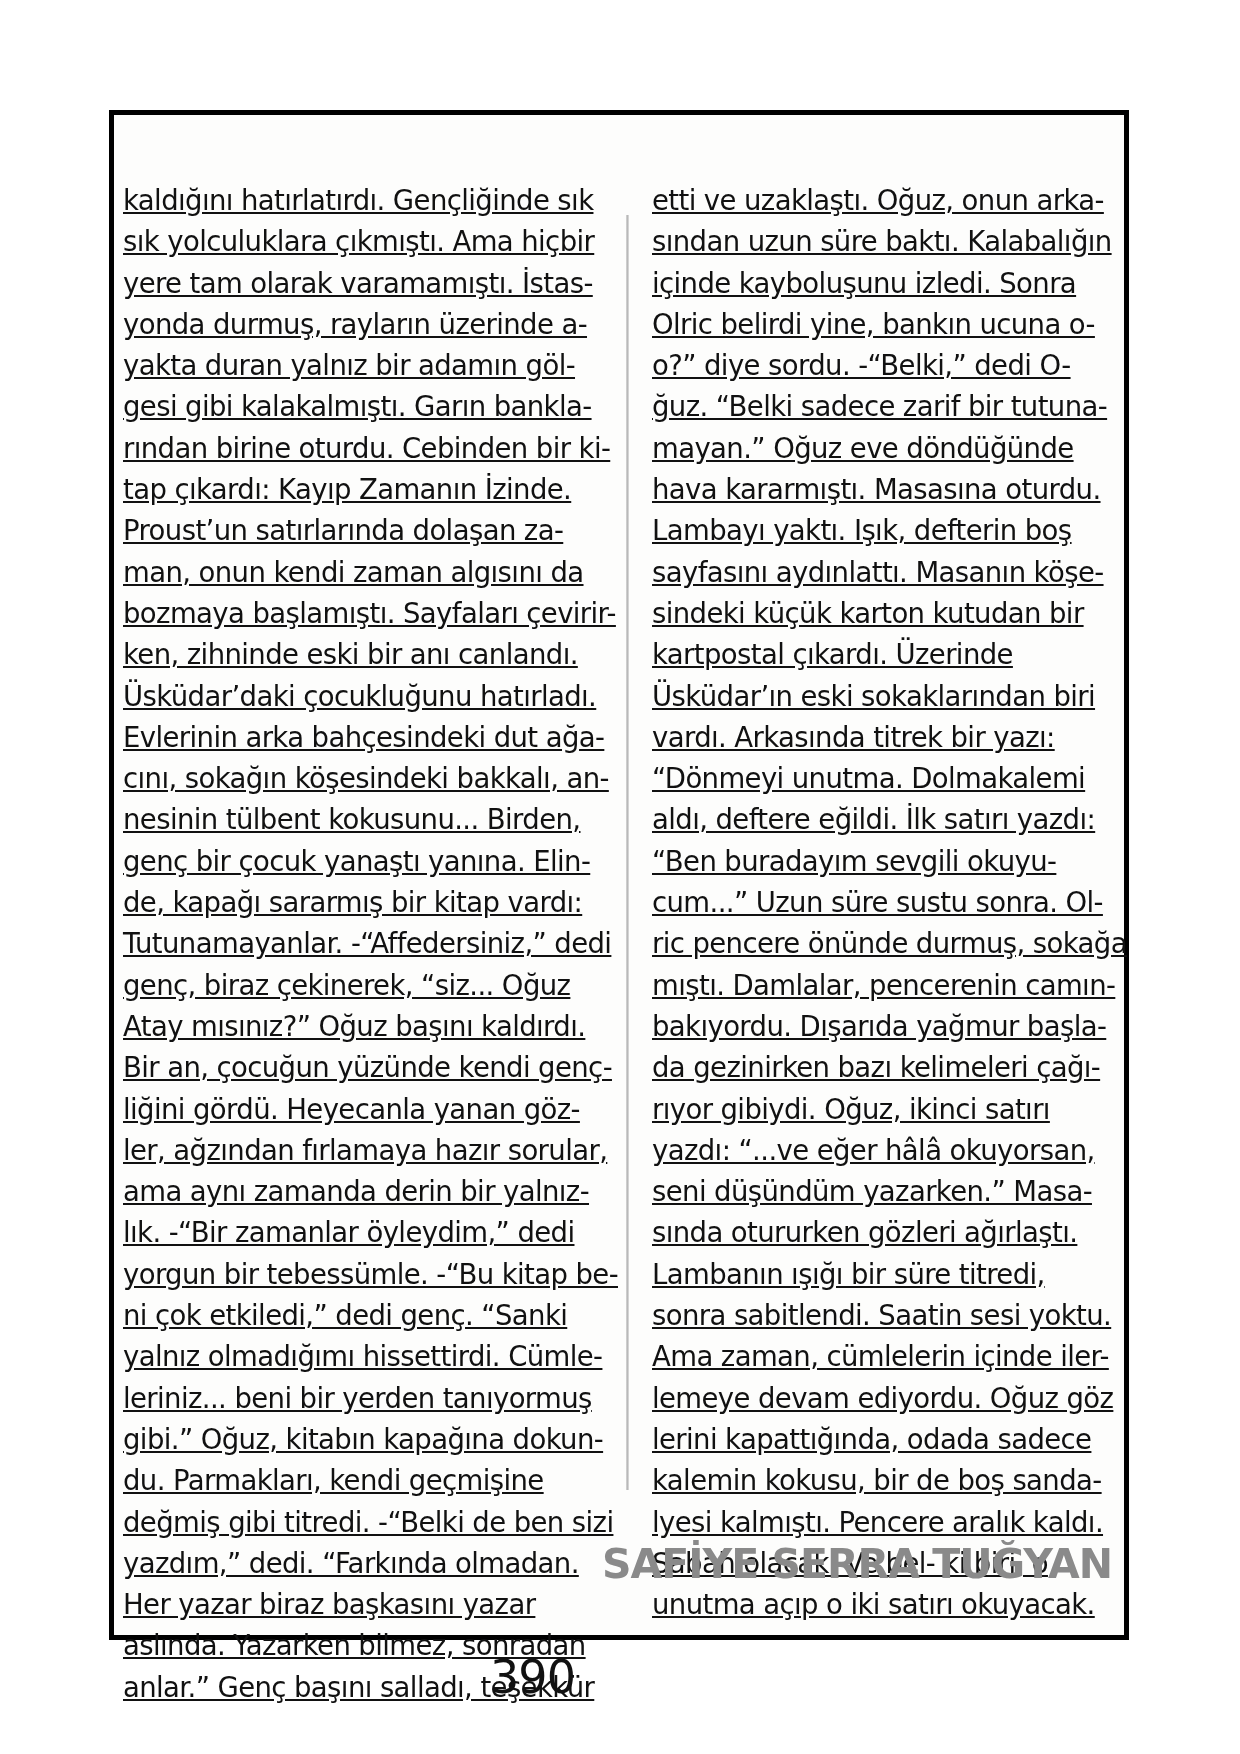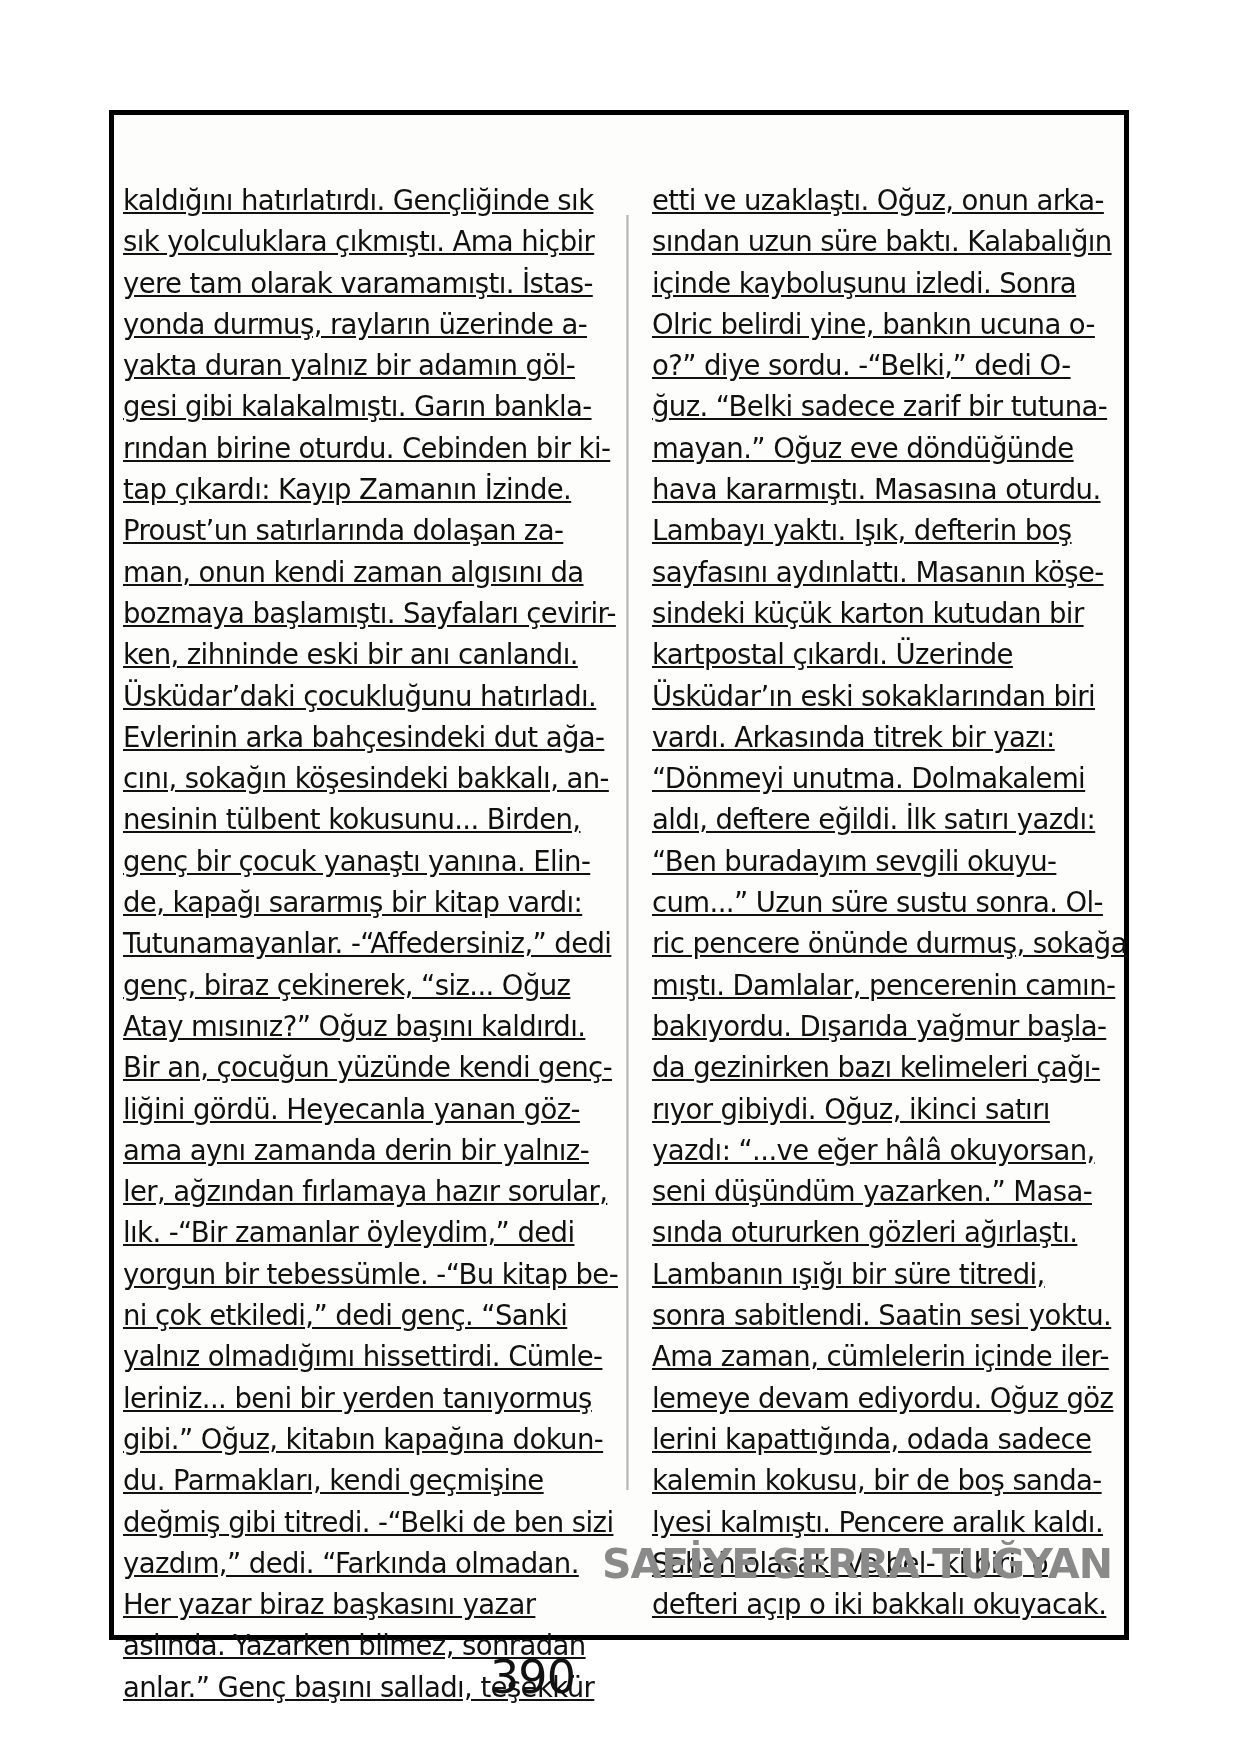--- a/index.html
+++ b/index.html
@@ -78,22 +78,22 @@
   <span class="line">Evlerinin arka bahçesindeki dut ağa-</span>
   <span class="line">cını, sokağın köşesindeki bakkalı, an-</span>
   <span class="line">nesinin tülbent kokusunu... Birden,</span>
   <span class="line">genç bir çocuk yanaştı yanına. Elin-</span>
   <span class="line">de, kapağı sararmış bir kitap vardı:</span>
   <span class="line">Tutunamayanlar. -“Affedersiniz,” dedi</span>
   <span class="line">genç, biraz çekinerek, “siz... Oğuz</span>
   <span class="line">Atay mısınız?” Oğuz başını kaldırdı.</span>
   <span class="line">Bir an, çocuğun yüzünde kendi genç-</span>
   <span class="line">liğini gördü. Heyecanla yanan göz-</span>
+  <span class="line">ler, ağzından fırlamaya hazır sorular,</span>
   <span class="line">ama aynı zamanda derin bir yalnız-</span>
-  <span class="line">ler, ağzından fırlamaya hazır sorular,</span>
   <span class="line">lık. -“Bir zamanlar öyleydim,” dedi</span>
   <span class="line">yorgun bir tebessümle. -“Bu kitap be-</span>
   <span class="line">ni çok etkiledi,” dedi genç. “Sanki</span>
   <span class="line">yalnız olmadığımı hissettirdi. Cümle-</span>
   <span class="line">leriniz... beni bir yerden tanıyormuş</span>
   <span class="line">gibi.” Oğuz, kitabın kapağına dokun-</span>
   <span class="line">du. Parmakları, kendi geçmişine</span>
   <span class="line">değmiş gibi titredi. -“Belki de ben sizi</span>
   <span class="line">yazdım,” dedi. “Farkında olmadan.</span>
   <span class="line">Her yazar biraz başkasını yazar</span>
@@ -131,18 +131,18 @@
   <span class="line">seni düşündüm yazarken.” Masa-</span>
   <span class="line">sında otururken gözleri ağırlaştı.</span>
   <span class="line">Lambanın ışığı bir süre titredi,</span>
   <span class="line">sonra sabitlendi. Saatin sesi yoktu.</span>
   <span class="line">Ama zaman, cümlelerin içinde iler-</span>
   <span class="line">lemeye devam ediyordu. Oğuz göz</span>
   <span class="line">lerini kapattığında, odada sadece</span>
   <span class="line">kalemin kokusu, bir de boş sanda-</span>
   <span class="line">lyesi kalmıştı.  Pencere aralık kaldı.</span>
   <span class="line">Sabah olacak. Ve bel- ki biri, o</span>
-  <span class="line">defteri açıp o iki bakkalı okuyacak.</span>
+  <span class="line">unutma açıp o iki satırı okuyacak.</span>
 </div>
 
 <div class="author">SAFİYE SERRA TUĞYAN</div>
 
 <div class="page-number">390</div>
 
 </body></html>

